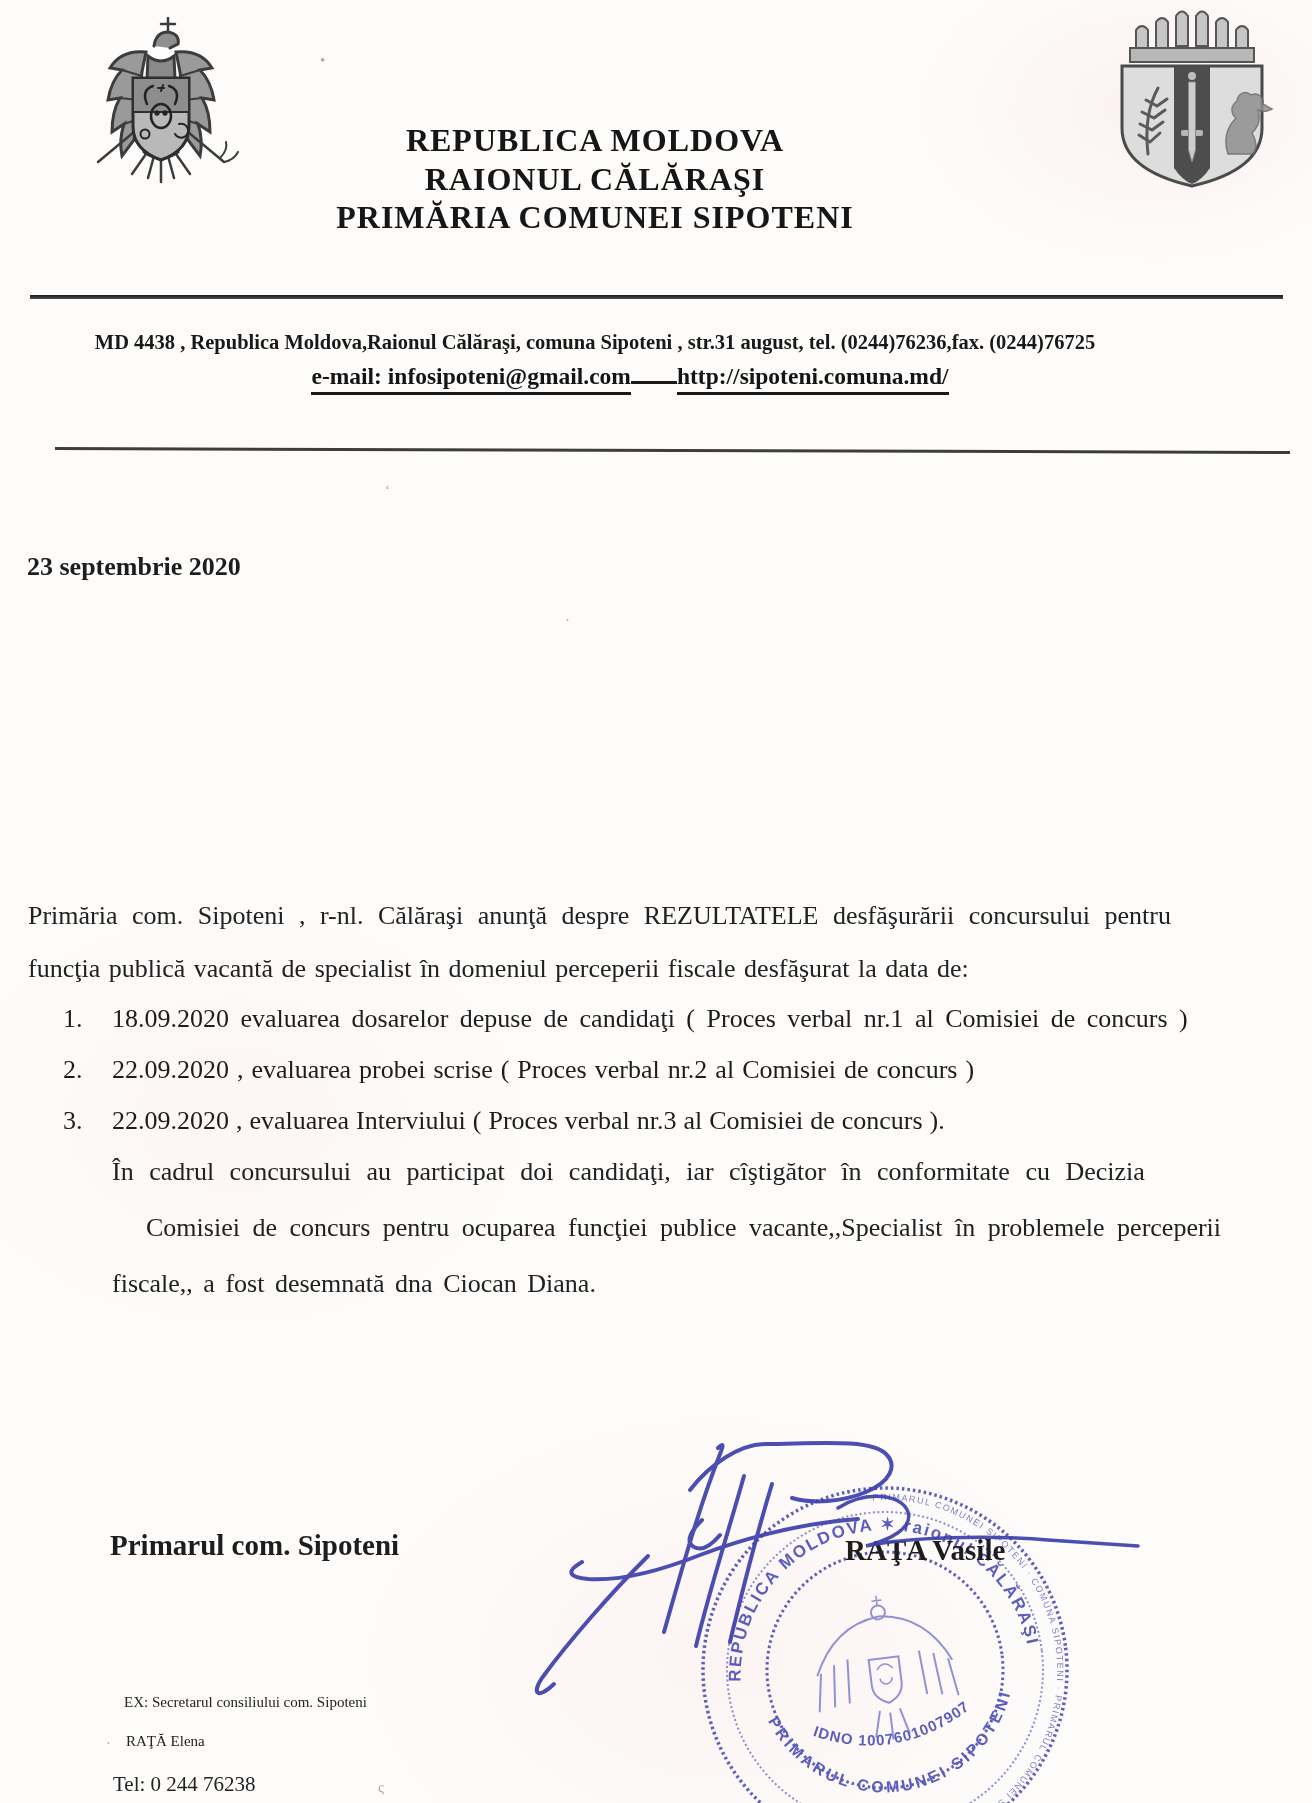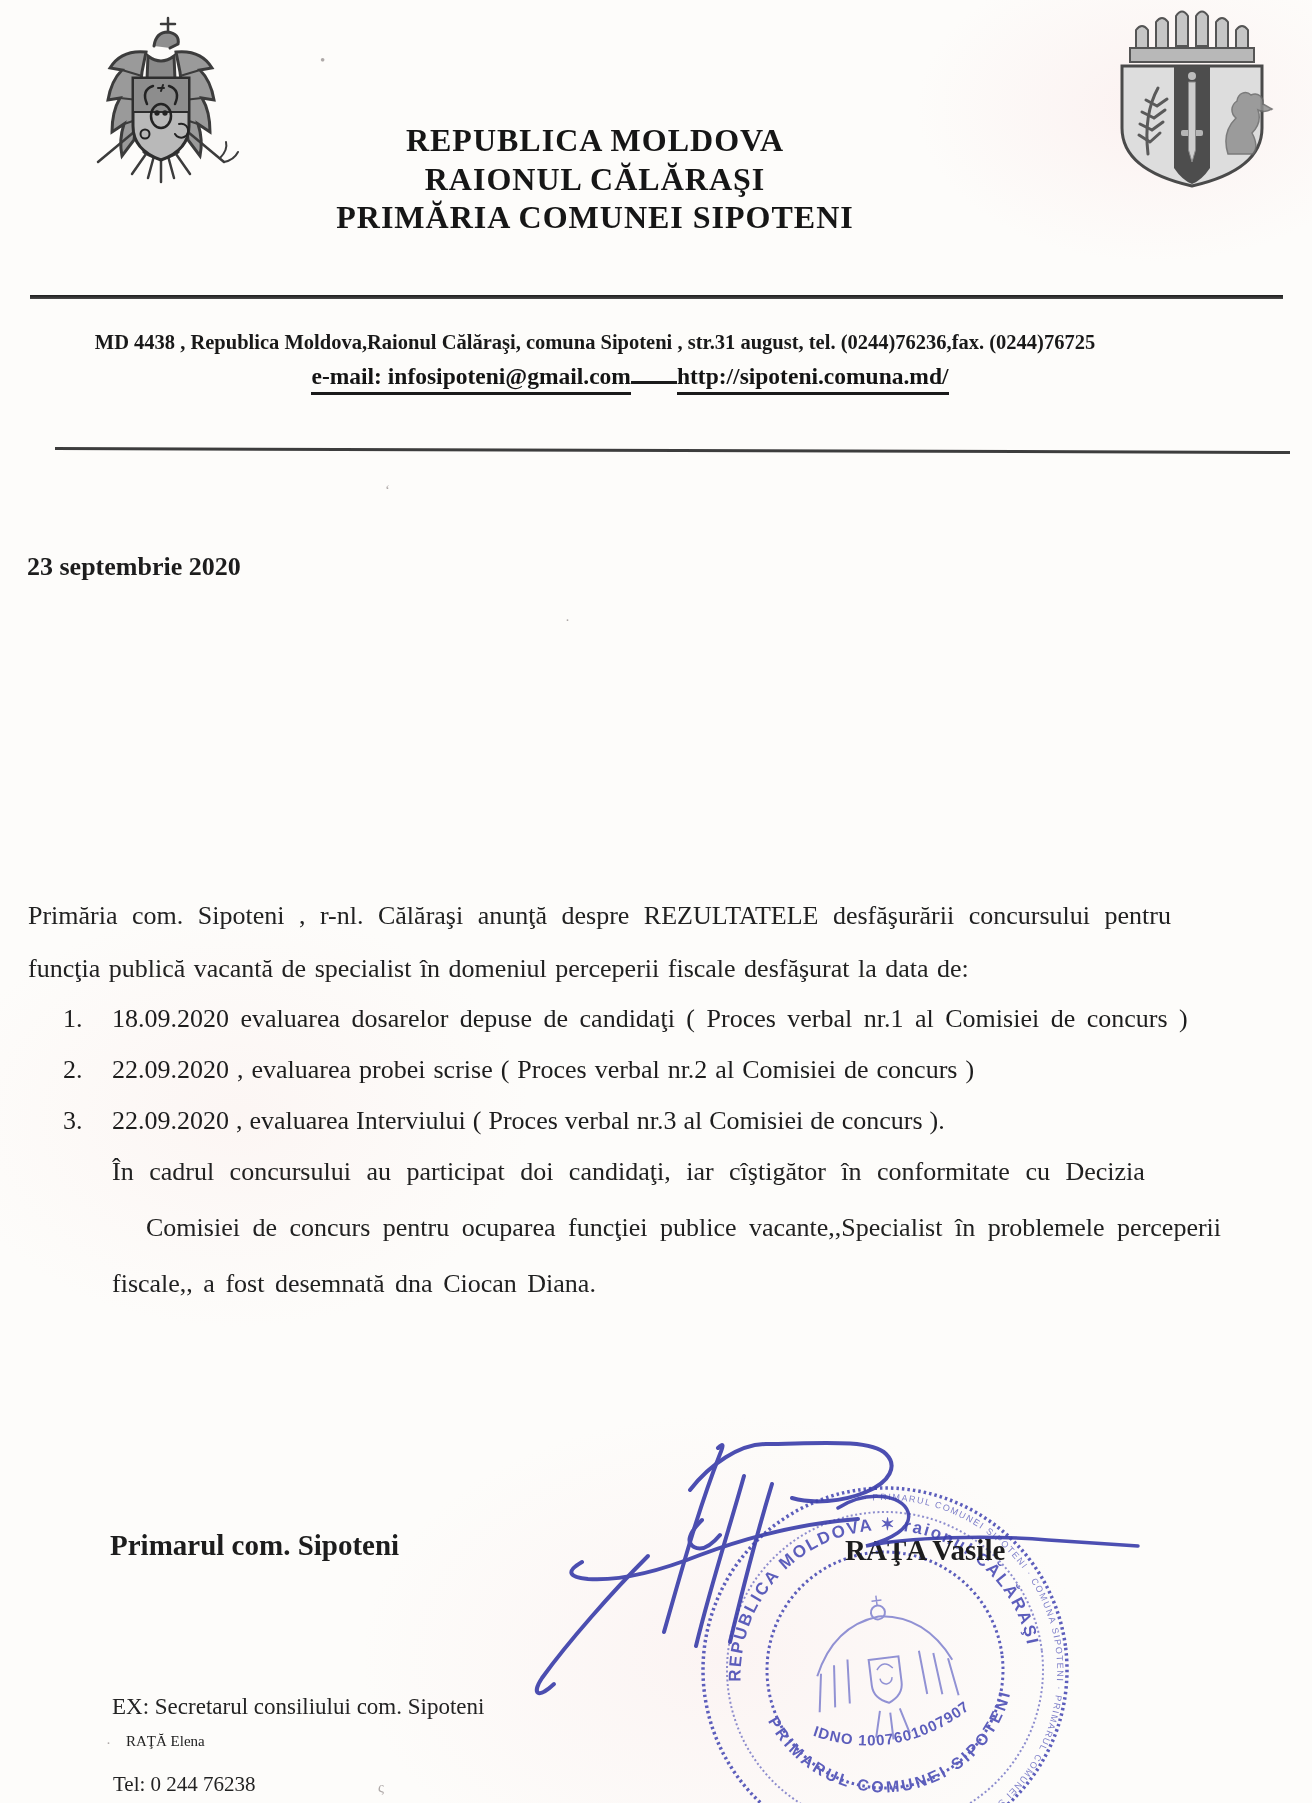--- a/index.html
+++ b/index.html
@@ -38,21 +38,21 @@
   .linum{position:absolute;left:63px;font-size:26px;}
   .litext{position:absolute;left:112px;font-size:26px;white-space:nowrap;}
   .li1{top:1004px;} .li1 .ws{word-spacing:5px;}
   .li2{top:1055px;} .li2 .ws{word-spacing:1.5px;}
   .li3{top:1106px;} .li3 .ws{word-spacing:.5px;}
   .p2a{top:1157px;left:112px;word-spacing:9px;}
   .p2b{top:1213px;left:112px;word-spacing:6px;margin-left:34px;}
   .p2c{top:1269px;left:112px;word-spacing:4px;}
   .sigrole{top:1529px;left:110px;font-size:29px;font-weight:bold;white-space:nowrap;}
   .signame{top:1534px;left:845px;font-size:29px;font-weight:bold;white-space:nowrap;z-index:4;}
-  .f1{top:1694px;left:112px;font-size:23px;white-space:nowrap;color:#232323;font-family:Liberation Serif, serif;}
+  .f1{top:1694px;left:124px;font-size:15px;white-space:nowrap;color:#232323;font-family:Liberation Serif, serif;}
   .f2{top:1733px;left:126px;font-size:15px;white-space:nowrap;color:#232323;}
   .f3{top:1772px;left:113px;font-size:21px;white-space:nowrap;color:#232323;}
   .emblem-left{top:12px;left:76px;width:170px;height:190px;}
   .emblem-right{top:2px;left:1092px;width:200px;height:190px;}
   .stamp{top:1470px;left:685px;width:400px;height:340px;z-index:3;}
   .sig-ink{top:1380px;left:440px;width:740px;height:340px;z-index:5;pointer-events:none;}
   .speck{color:rgba(110,100,100,.55);font-size:15px;}
 </style>
 </head>
 <body>

